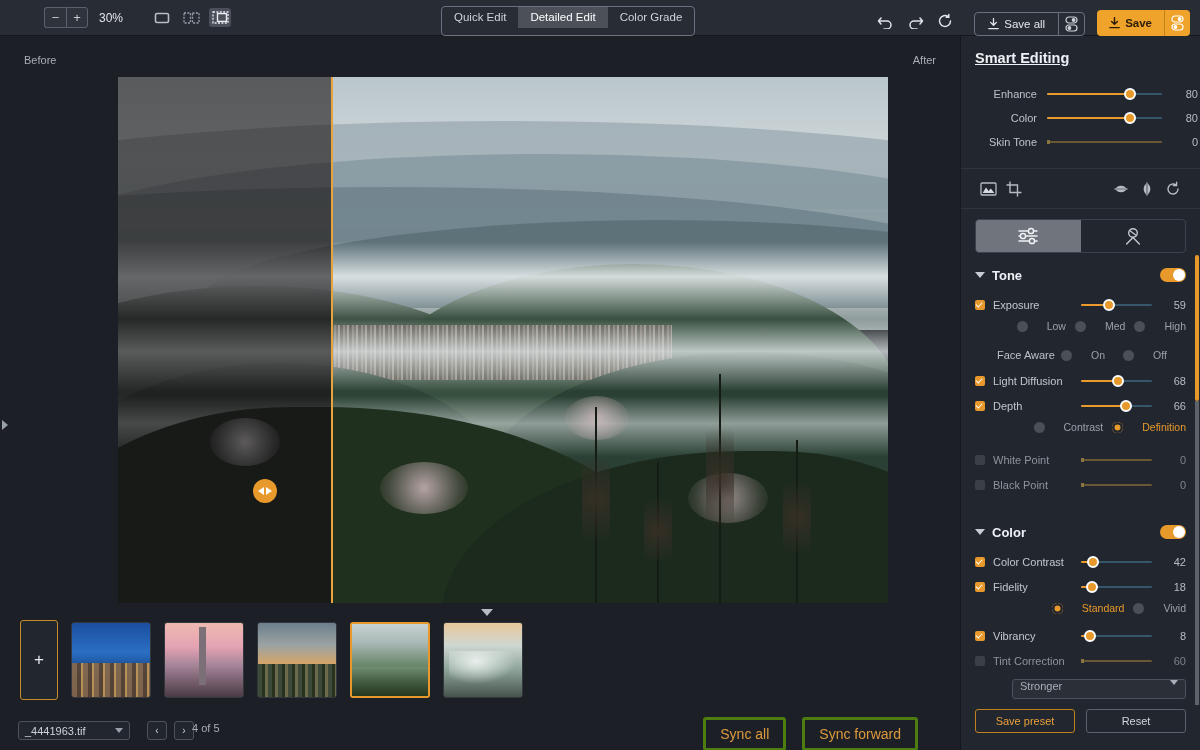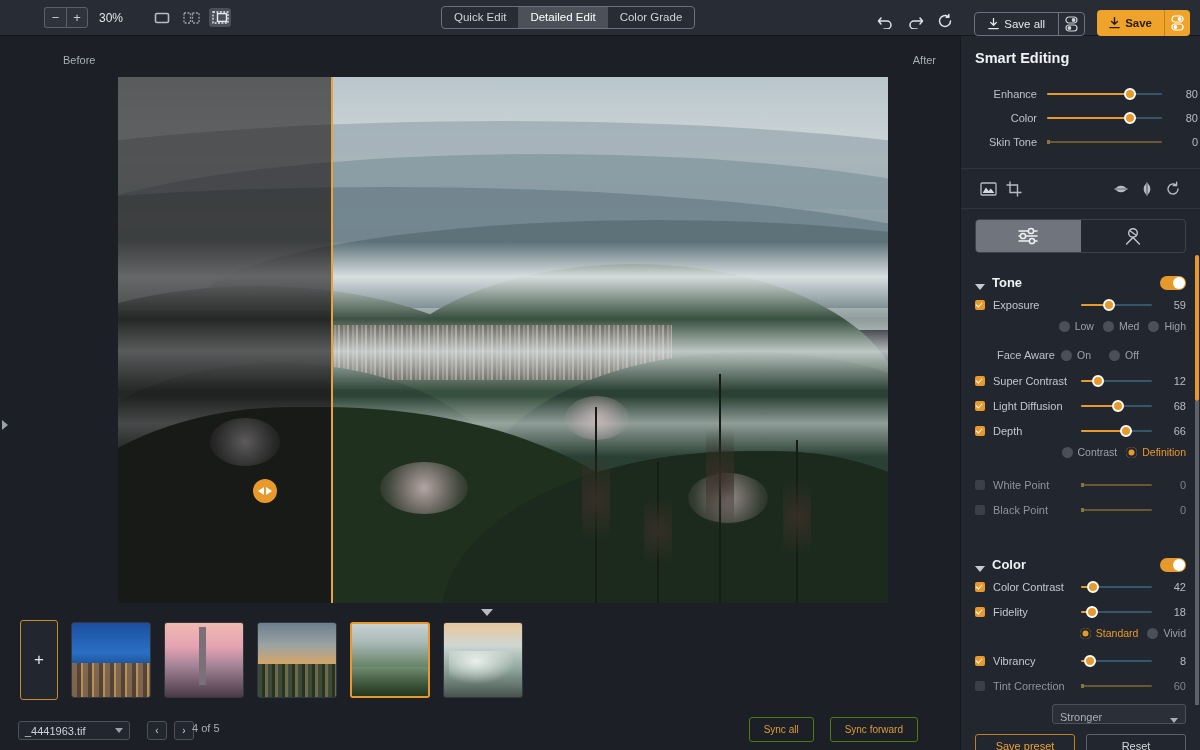--- a/index.html
+++ b/index.html
@@ -28,21 +28,21 @@
   }
   .zbtn.minus { border-radius: 3px 0 0 3px; border-right: none; }
   .zbtn.plus { border-radius: 0 3px 3px 0; }
   .zoomval { margin-left: 11px; font-size: 12px; color: #e2e5ea; }
   .viewmodes { display: flex; align-items: center; gap: 7px; margin-left: 28px; }
   .vm { width: 22px; height: 19px; display: flex; align-items: center; justify-content: center; cursor: pointer; }
   .vm.active { background: #4a4f59; border-radius: 3px; }
 
   .segmented {
     position: absolute; left: 441px; top: 6px;
-    height: 23px; display: flex;
+    height: 30px; display: flex;
     border: 1px solid #6a7080; border-radius: 4px; overflow: hidden;
   }
   .seg {
     padding: 0 12px; height: 21px; line-height: 21px;
     font-size: 11.5px; color: #cfd3da; cursor: pointer; white-space: nowrap;
   }
   .seg.active { background: #4b5059; color: #fff; }
 
   .tb-right { position: absolute; right: 0; top: 0; height: 36px; display: flex; align-items: flex-end; }
   .histbtn { width: 30px; height: 30px; display: flex; align-items: center; justify-content: center; cursor: pointer; }
@@ -63,21 +63,21 @@
   .savebtn .lbl { display: flex; align-items: center; gap: 5px; padding: 0 12px; height: 26px;
     font-size: 11.5px; color: #2a1c06; font-weight: bold; cursor: pointer; }
   .savebtn .tog { width: 26px; height: 26px; border-left: 1px solid #c4821d;
     display: flex; align-items: center; justify-content: center; cursor: pointer; }
 
   
   .canvas {
     position: absolute; left: 0; top: 36px; width: 960px; height: 567px;
     background: #1c1f26;
   }
-  .lbl-before { position: absolute; left: 24px; top: 18px; font-size: 11px; color: #a8adb6; margin-left: 39px; }
+  .lbl-before { position: absolute; left: 24px; top: 18px; font-size: 11px; color: #a8adb6; }
   .lbl-after  { position: absolute; right: 24px; top: 18px; font-size: 11px; color: #a8adb6; }
 
   .photo {
     position: absolute; left: 118px; top: 41px; width: 770px; height: 550px;
     overflow: hidden; background: #11141a;
   }
   .photo-layer { position: absolute; inset: 0; }
 
   
   .sky {
@@ -210,31 +210,31 @@
   .filedrop .cv { margin-left:auto; width:0;height:0;
     border-left:4px solid transparent;border-right:4px solid transparent;border-top:5px solid #9aa0aa; }
   .navbtn {
     width:20px;height:19px;border:1px solid #4c515b;border-radius:3px;background:#22262e;
     display:flex;align-items:center;justify-content:center;font-size:10px;color:#cfd3da;cursor:pointer;
   }
   .navwrap { position:absolute; left:147px; top:8px; display:flex; gap:7px; align-items:center; }
   .counter { position:absolute; left:192px; top:9px; font-size:11px; color:#a8adb6; }
   .syncwrap { position:absolute; right:42px; top:4px; display:flex; gap:16px; }
   .syncbtn {
-    border:1px solid #4d7c0f; border-radius:3px; background:transparent;
-    color:#dd9a3c; font-size:10px; padding:6px 14px; cursor:pointer; white-space:nowrap;
+    border:3px solid #4d7c0f; border-radius:3px; background:transparent;
+    color:#dd9a3c; font-size:14px; padding:6px 14px; cursor:pointer; white-space:nowrap;
   }
 
   
   .panel {
     position:absolute; right:0; top:36px; width:240px; height:714px;
     background:#22262e; border-left:1px solid #15171c;
     overflow:hidden;
   }
-  .panel-title { margin:14px 0 0 14px; font-size:14.5px; font-weight:bold; color:#eef1f5; }
+  .panel-title { margin:14px 0 0 14px; font-size:14.5px; font-weight:bold; color:#eef1f5;text-decoration:underline; }
 
   .smart { margin-top:16px; padding:0 2px 14px 14px; border-bottom:1px solid #2f343d; }
   .srow { display:flex; align-items:center; height:24px; }
   .srow .nm { width:62px; font-size:11px; color:#bcc1ca; text-align:right; }
   .srow .val { width:26px; font-size:11px; color:#b7bcc5; text-align:right; }
 
   .slider { position:relative; flex:1; height:14px; margin:0 10px; }
   .strack { position:absolute; top:6px; left:0; right:0; height:2px; background:#36566b; border-radius:1px; }
   .sfill  { position:absolute; top:6px; left:0; height:2px; background:#e89a2b; border-radius:1px; }
   .sknob  { position:absolute; top:1px; width:12px; height:12px; border-radius:50%;
@@ -246,21 +246,21 @@
   .icrow .ic { width:26px; height:26px; display:flex; align-items:center; justify-content:center; cursor:pointer; }
   .icrow .spacer { flex:1; }
 
   .tabs { display:flex; margin:10px 14px 0 14px; height:34px;
           border:1px solid #3d434d; border-radius:4px; overflow:hidden; }
   .tab { flex:1; display:flex; align-items:center; justify-content:center; cursor:pointer; }
   .tab.active { background:#6f747d; }
 
   .scroll { position:absolute; left:0; top:212px; right:0; bottom:0; overflow:hidden; padding:0 14px; }
 
-  .sechead { display:flex; align-items:flex-end; height:30px; margin-top:12px; }
+  .sechead { display:flex; align-items:center; height:30px; margin-top:12px; }
   .sechead .caret { width:0;height:0;margin-right:7px;
     border-left:5px solid transparent;border-right:5px solid transparent;border-top:6px solid #c6cad2; }
   .sechead .t { font-size:13px; font-weight:bold; color:#eef1f5; }
   .toggle { margin-left:auto; width:26px; height:14px; border-radius:7px; background:#e8992b; position:relative; cursor:pointer; }
   .toggle::after { content:""; position:absolute; right:1px; top:1px; width:12px; height:12px; border-radius:50%; background:#fff; }
 
   .prow { display:flex; align-items:center; height:20px; margin-top:5px; }
   .cb { width:10px; height:10px; border-radius:2px; background:#e8992b; position:relative; flex:none; cursor:pointer; }
   .cb::after { content:""; position:absolute; left:2px; top:1px; width:3px; height:5px;
     border:solid #fff; border-width:0 1.6px 1.6px 0; transform:rotate(42deg); }
@@ -268,30 +268,30 @@
   .cb.un::after { display:none; }
   .pname { margin-left:8px; font-size:11px; color:#c2c7cf; width:78px; }
   .pname.dim { color:#8e939c; }
   .pval { width:24px; font-size:11px; color:#b7bcc5; text-align:right; }
   .pval.dim { color:#7e838c; }
 
   .radios { display:flex; align-items:center; justify-content:flex-end; gap:9px; height:22px; padding-right:0px; }
   .radio { display:flex; align-items:center; gap:5px; cursor:pointer; }
   .rdot { width:11px; height:11px; border-radius:50%; background:#4a4f58; }
   .rdot.on { background:#e8992b; box-shadow: inset 0 0 0 2.5px #22262e, inset 0 0 0 6px #e8992b; }
-  .rlbl { font-size:10.5px; color:#9ba0a9; }
+  .rlbl { font-size:10.5px; color:#9ba0a9;margin-left:14px; }
   .rlbl.on { color:#e8992b; }
 
   .faro { display:flex; align-items:center; height:22px; margin-top:7px; }
   .faro .fl { font-size:11px; color:#bcc1ca; margin-left:22px; width:64px; }
 
   .selwrap { display:flex; justify-content:flex-end; margin-top:8px; }
   .select {
-    width:134px; height:20px; border:1px solid #4c515b; border-radius:3px; background:#2a2f38;
-    display:flex; align-items:flex-end; padding:0 7px; cursor:pointer;
+    width:174px; height:20px; border:1px solid #4c515b; border-radius:3px; background:#2a2f38;
+    display:flex; align-items:flex-start; padding:0 7px; cursor:pointer;
   }
   .select span { font-size:11px; color:#a9aeb7; }
   .select .cv { margin-left:auto; width:0;height:0;
     border-left:4.5px solid transparent;border-right:4.5px solid transparent;border-top:5.5px solid #a9aeb7; }
 
   .btnrow { display:flex; gap:11px; margin-top:10px; }
   .pbtn { flex:1; height:24px; border-radius:3px; font-size:11px; cursor:pointer;
           display:flex; align-items:center; justify-content:center; }
   .pbtn.pri { border:1px solid #c0801f; color:#e8a13a; background:transparent; }
   .pbtn.sec { border:1px solid #5c616b; color:#d3d7dd; background:transparent; }
@@ -612,30 +612,20 @@
             <i class="rdot"></i>
               <span class="rlbl">On</span>
           </div>
           <div class="radio">
             <i class="rdot"></i>
               <span class="rlbl">Off</span>
           </div>
         </div>
       </div>
 
-      <div class="prow">
-        <i class="cb"></i>
-        <div class="pname">Super Contrast</div>
-        <div class="slider">
-          <div class="strack"></div>
-            <div class="sfill" style="width:24%"></div>
-            <div class="sknob" style="left:24%"></div>
-        </div>
-        <div class="pval">12</div>
-      </div>
 
       <div class="prow">
         <i class="cb"></i>
         <div class="pname">Light Diffusion</div>
         <div class="slider">
           <div class="strack"></div>
             <div class="sfill" style="width:52%"></div>
             <div class="sknob" style="left:52%"></div>
         </div>
         <div class="pval">68</div>

